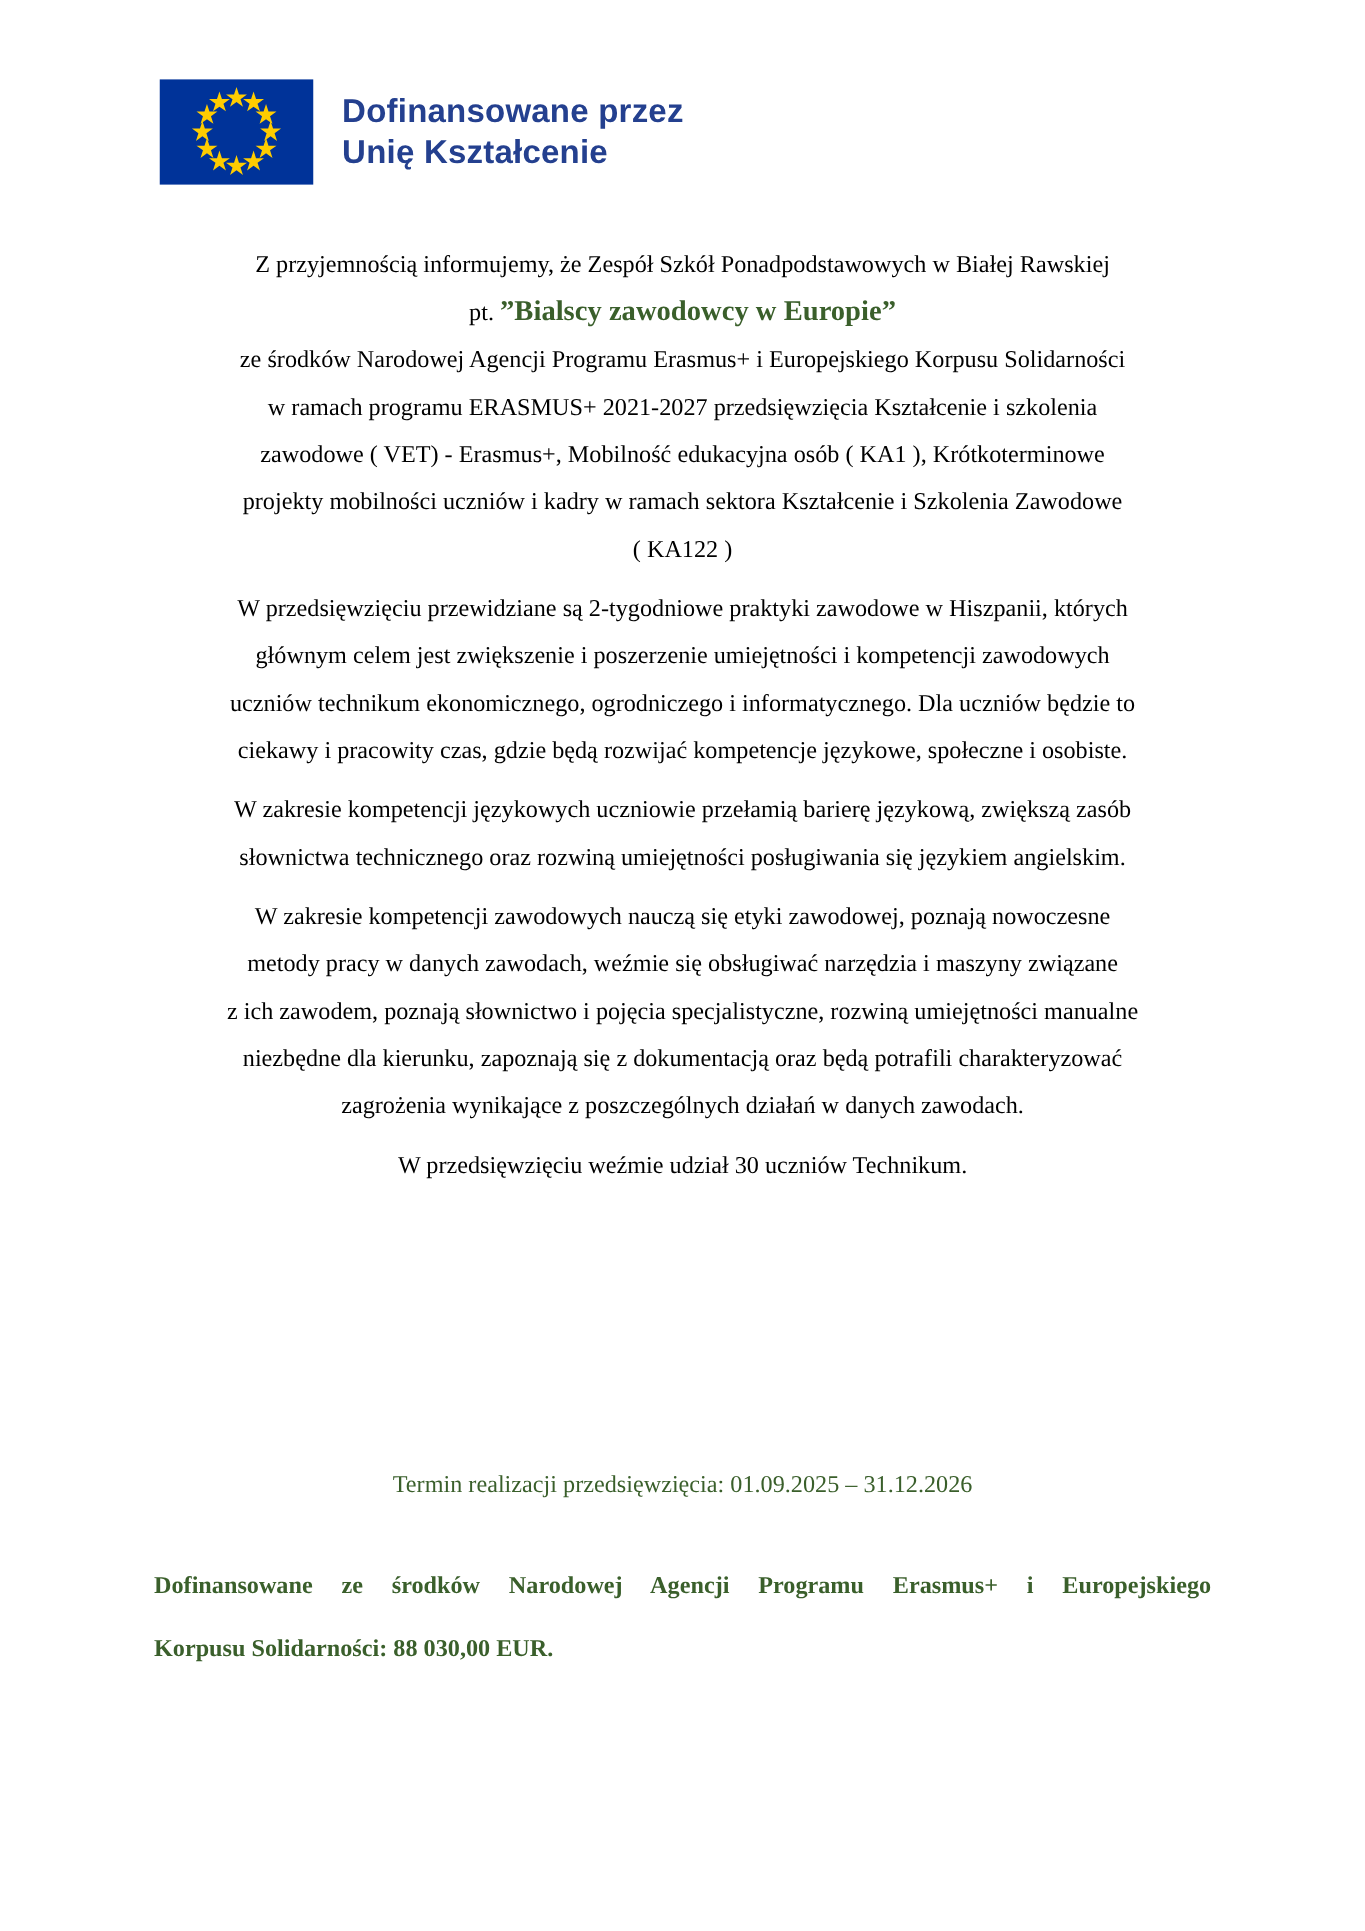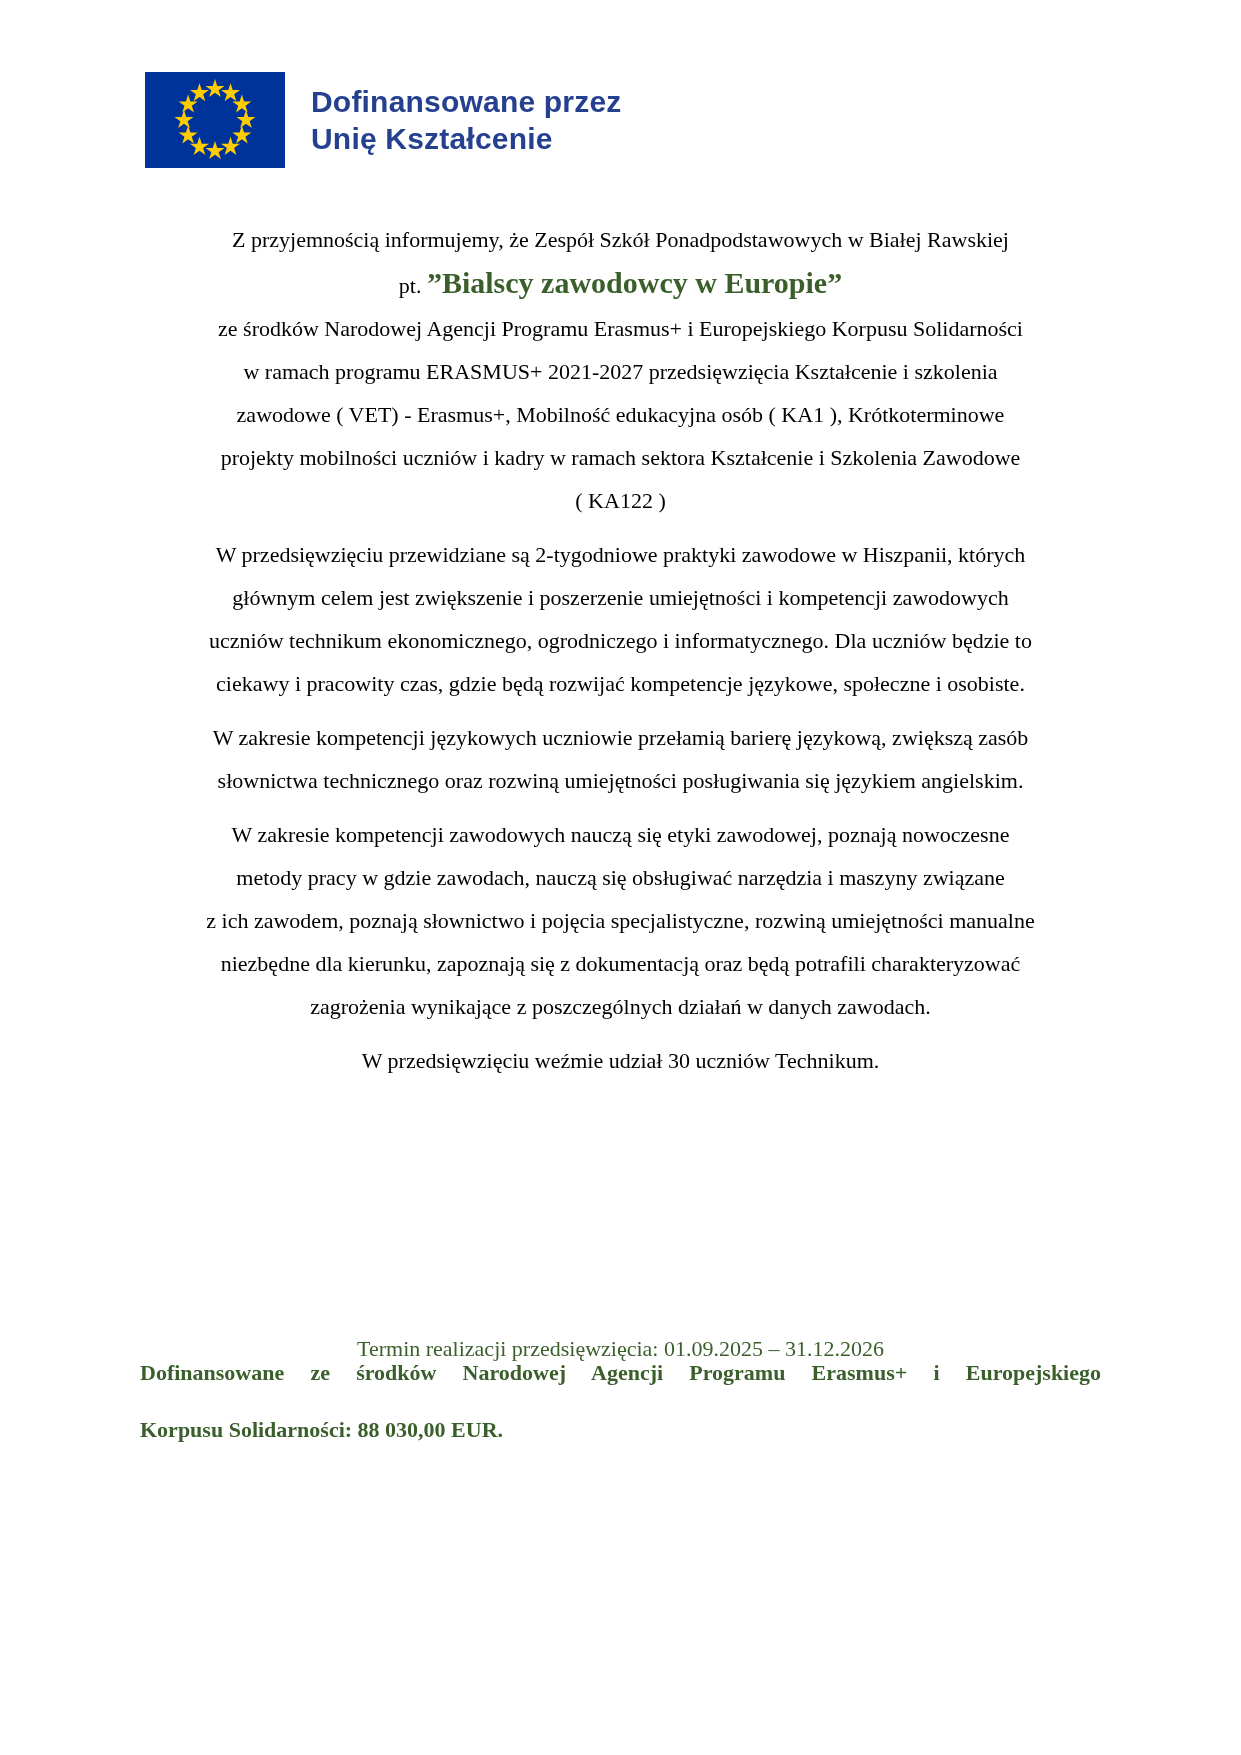--- a/index.html
+++ b/index.html
@@ -40,32 +40,32 @@
     margin:0 0 11px 0;
   }
   .line { white-space:nowrap; }
   .green-bold {
     color:#3A5F2B;
     font-weight:bold;
   }
   .project-title {
     color:#3A5F2B;
     font-weight:bold;
-    font-size:30px;
+    font-size:26px;
   }
 
   
   .termin-block {
     position:absolute; left:140px; top:1327px; width:961px;
     font-size:22px; line-height:43px;
     font-weight:normal; color:#3A5F2B;
     text-align:center; white-space:nowrap;
   }
   .funding-block {
-    position:absolute; left:140px; top:1344px; width:961px;
+    position:absolute; left:140px; top:1412px; width:961px;
     font-size:22px; line-height:57px;
     font-weight:bold; color:#3A5F2B;
   }
   .funding-justify {
     text-align:justify;
     text-align-last:justify;
   }
   .funding-left { text-align:left; white-space:nowrap; }
 </style>
 </head>
@@ -117,21 +117,21 @@
       <div class="line">ciekawy i pracowity czas, gdzie będą rozwijać kompetencje językowe, społeczne i osobiste.</div>
     </div>
 
     <div class="para">
       <div class="line">W zakresie kompetencji językowych uczniowie przełamią barierę językową, zwiększą zasób</div>
       <div class="line">słownictwa technicznego oraz rozwiną umiejętności posługiwania się językiem angielskim.</div>
     </div>
 
     <div class="para">
       <div class="line">W zakresie kompetencji zawodowych nauczą się etyki zawodowej, poznają nowoczesne</div>
-      <div class="line">metody pracy w gdzie zawodach, nauczą się obsługiwać narzędzia i maszyny związane</div>
+      <div class="line">metody pracy w danych zawodach, weźmie się obsługiwać narzędzia i maszyny związane</div>
       <div class="line">z ich zawodem, poznają słownictwo i pojęcia specjalistyczne, rozwiną umiejętności manualne</div>
       <div class="line">niezbędne dla kierunku, zapoznają się z dokumentacją oraz będą potrafili charakteryzować</div>
       <div class="line">zagrożenia wynikające z poszczególnych działań w danych zawodach.</div>
     </div>
 
     <div class="para">
       <div class="line">W przedsięwzięciu weźmie udział 30 uczniów Technikum.</div>
     </div>
 
   </div>

